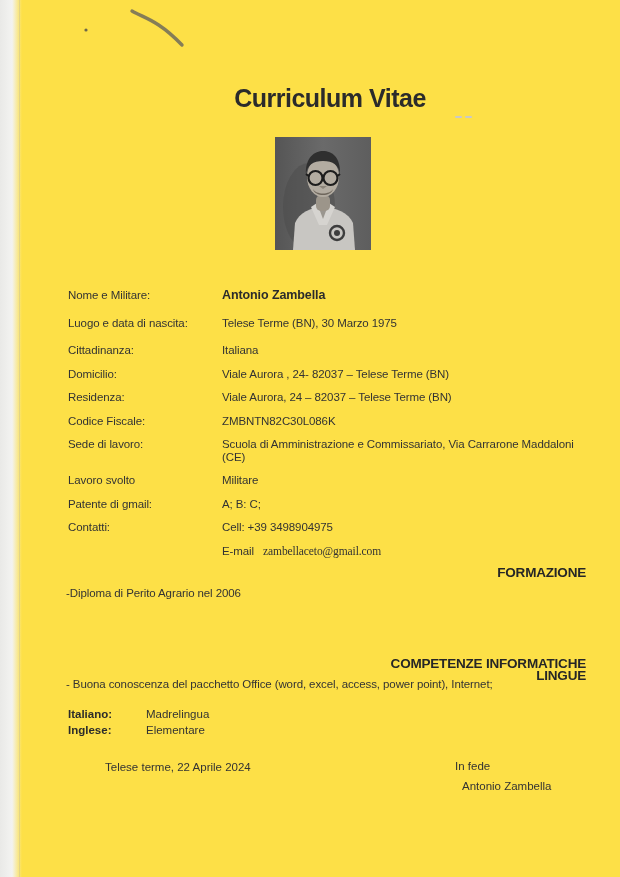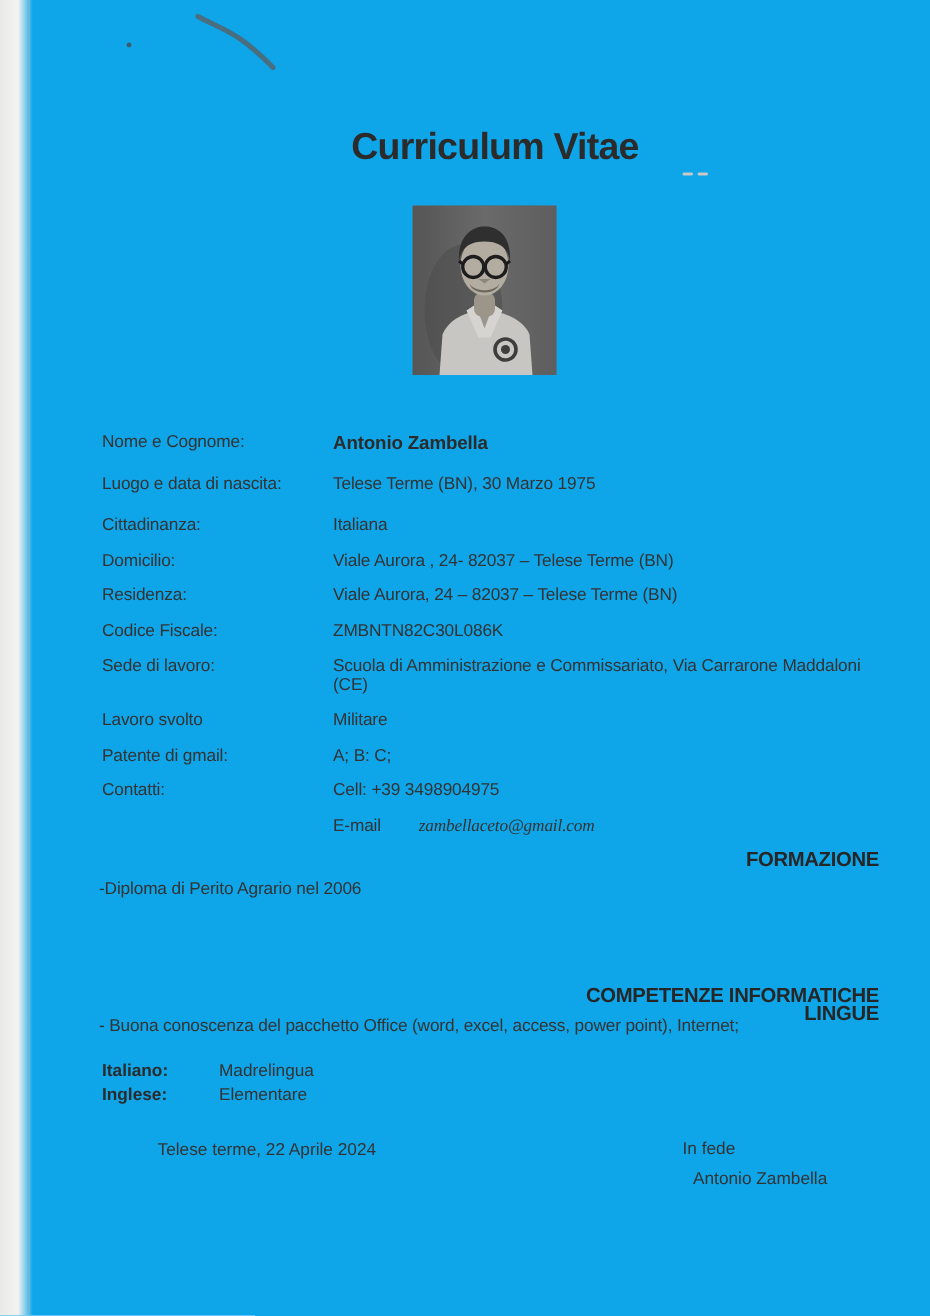--- a/index.html
+++ b/index.html
@@ -4,21 +4,21 @@
 <style>
   * { margin:0; padding:0; box-sizing:border-box; }
   html,body { width:620px; height:877px; }
   body {
     font-family:"Liberation Sans","DejaVu Sans",sans-serif;
     background:#fbfbfa;
     color:#2f2f2f;
     overflow:hidden;
     position:relative;
   }
-  .sheet { position:absolute; inset:0; background:#0ea5e9; }
+  .sheet { position:absolute; inset:0; background:#fde047; }
 
   
   .edge-left {
     position:absolute; left:0; top:0; bottom:0; width:22px;
     background:linear-gradient(to right,#e9e9e7 0%,#f3f3f1 55%,rgba(251,251,250,0) 100%);
   }
   .edge-left-line {
     position:absolute; left:19px; top:0; bottom:0; width:1px;
     background:rgba(180,180,178,0.35);
   }
@@ -44,21 +44,21 @@
 
   .info { position:absolute; left:68px; top:289px; width:530px; font-size:11.5px; letter-spacing:-0.1px; }
   .info-row { display:flex; margin-bottom:11px; line-height:12.5px; }
   .info-row.sp { margin-bottom:15px; }
   .info-label { width:154px; flex:0 0 154px; color:#333; }
   .info-value { color:#333; }
   .info-value.bold { font-weight:bold; font-size:12.5px; color:#2b2b2b; }
   .email-prefix { display:inline-block; }
   .email-addr {
     font-family:"Liberation Serif","DejaVu Serif",serif;
-    margin-left:22px; font-size:11.5px;font-style:italic;
+    margin-left:6px; font-size:11.5px;
   }
 
   .section { position:absolute; left:66px; width:520px; }
   .sec-formazione { top:565px; }
   .sec-competenze { top:620px;margin-top:36px; }
   .sec-lingue { top:668px; }
   .section h2 { font-size:13.5px; font-weight:bold; color:#262626; letter-spacing:-0.2px;text-align:right; }
   .section p { margin-top:7px; font-size:11.5px; color:#333; letter-spacing:-0.1px; }
 
   .langs { position:absolute; left:68px; top:706px; font-size:11.5px; }
@@ -125,21 +125,21 @@
       <line x1="33.5" y1="39" x2="31" y2="37" stroke="#1d1d1d" stroke-width="2"></line>
       <line x1="62.5" y1="39" x2="65" y2="37" stroke="#1d1d1d" stroke-width="2"></line>
 
       <path d="M 38 52 C 41 58, 55 58, 58 52 C 56 60, 40 60, 38 52 Z" fill="#6e665c"></path>
       <path d="M 44 49 L 52 49 L 48 52 Z" fill="#8c857a"></path>
     </svg>
   </div>
 
   <div class="info">
     <div class="info-row sp">
-      <span class="info-label">Nome e Cognome:</span>
+      <span class="info-label">Nome e Militare:</span>
       <span class="info-value bold">Antonio Zambella</span>
     </div>
     <div class="info-row sp">
       <span class="info-label">Luogo e data di nascita:</span>
       <span class="info-value">Telese Terme (BN), 30 Marzo 1975</span>
     </div>
     <div class="info-row">
       <span class="info-label">Cittadinanza:</span>
       <span class="info-value">Italiana</span>
     </div>

